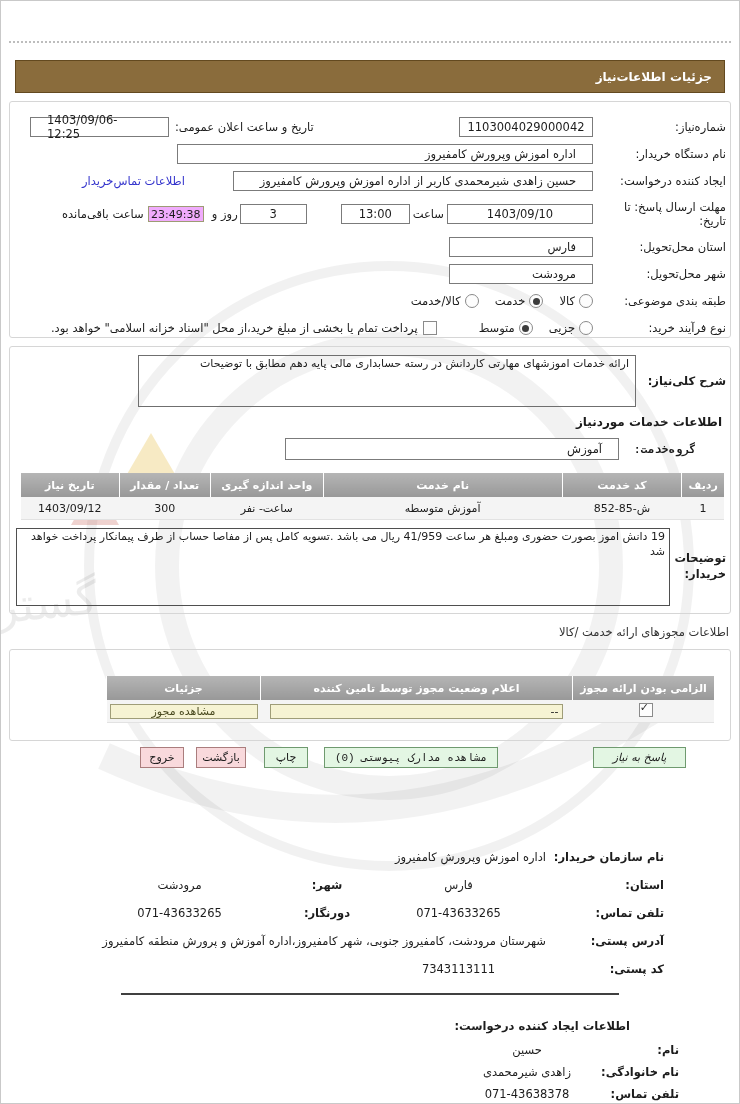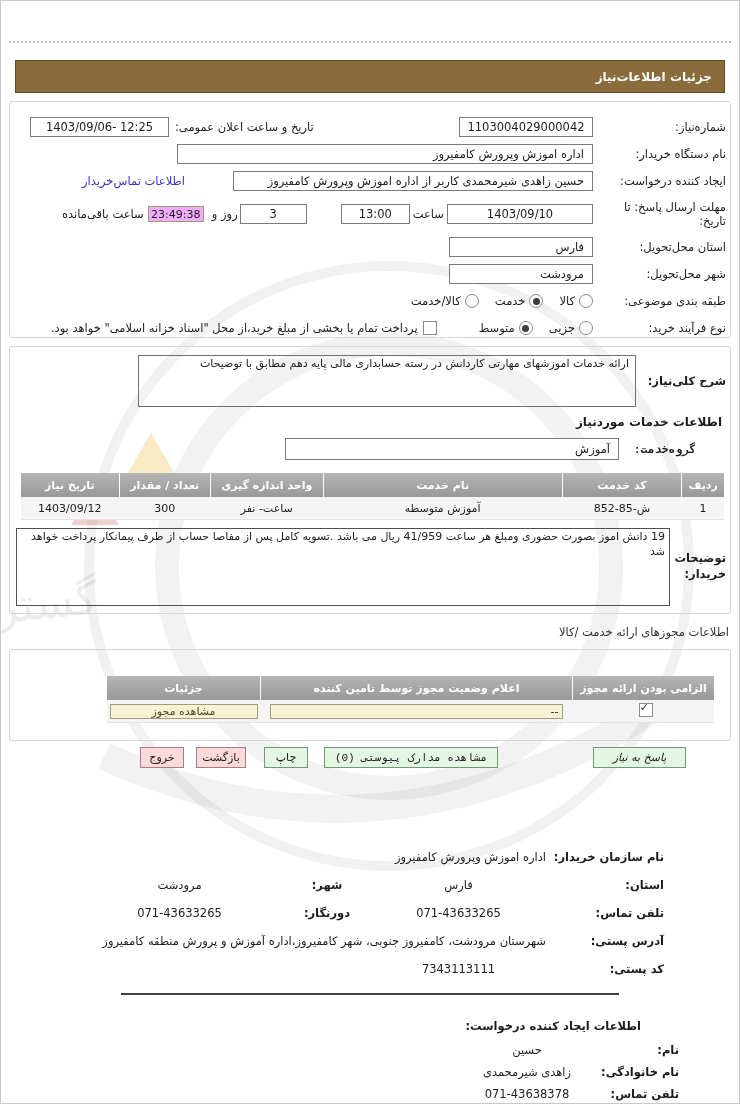--- a/index.html
+++ b/index.html
@@ -15,21 +15,21 @@
   .bar1{top:59px;right:14px;left:14px;height:33px;}
   .bar2{top:793px;right:100px;left:105px;height:29px;}
   .fieldset{position:absolute;border:1px solid #d6d6d6;border-radius:3px;box-sizing:border-box;background:transparent;}
   .fs1{top:100px;right:8px;left:8px;height:237px;padding:14px 4px 0 20px;}
   .fs2{top:345px;right:8px;left:8px;height:268px;padding:8px 4px 8px 6px;box-sizing:border-box;}
   .fs3{top:648px;right:8px;left:8px;height:92px;}
   .frow{display:flex;align-items:center;margin-bottom:5px;min-height:22px;}
   .flabel{width:127px;flex:none;margin-left:6px;text-align:right;}
   .flabel2{margin-right:auto;margin-left:6px;}
   .ibox{border:1px solid #7b7b7b;background:#fff;height:20px;box-sizing:border-box;
-        display:flex;align-items:center;padding:0 8px;}
+        display:flex;align-items:center;padding:0 16px;}
   .center{justify-content:center;}
   .w134{width:134px;} .w139{width:139px;} .w416{width:416px;} .w360{width:360px;}
   .w146{width:146px;} .w69{width:69px;} .w67{width:67px;} .w144{width:144px;}
   .link{color:#3333cc;cursor:pointer;margin-right:auto;margin-left:0;margin-right:auto;}
   .row4 .gap{margin-right:34px;}
   .dayword{width:26px;line-height:1.05;font-size:11.5px;margin-right:2px;}
   .badge{background:#f0abfc;border:1px solid #9d9b75;height:16px;min-width:56px;box-sizing:border-box;
          display:flex;align-items:center;justify-content:center;font-size:11px;margin-right:8px;margin-left:4px;}
   .radio{width:12px;height:12px;border:1px solid #8a8a8a;border-radius:50%;background:#fdfdfd;
          display:inline-block;position:relative;margin-left:4px;flex:none;}
@@ -66,21 +66,21 @@
   .btn{height:21px;border:1px solid #6f6f6f;box-sizing:border-box;display:flex;align-items:center;
        justify-content:center;font-size:11px;cursor:pointer;padding:0 6px;flex:none;}
   .green{background:#e3f6e3;border-color:#6f9a6f;}
   .pink{background:#f9d9dc;border-color:#aa7d7d;}
   .crow{position:absolute;right:75px;left:75px;height:20px;display:grid;
         grid-template-columns:118px 175px 88px 1fr;align-items:center;}
   .clabel{font-weight:bold;}
   .cval-c{text-align:center;}
   .cval-span{grid-column:2 / 5;text-align:right;}
   .divider{position:absolute;top:992px;right:120px;left:120px;border-top:2px solid #404040;}
-  .crheading{position:absolute;top:1018px;right:98px;font-weight:bold;}
+  .crheading{position:absolute;top:1018px;right:109px;font-weight:bold;}
   .crrow{position:absolute;right:60px;left:200px;height:17px;display:flex;align-items:center;}
   .crlabel{width:92px;flex:none;font-weight:bold;}
   .crval{width:120px;text-align:center;}
 </style>
 </head>
 <body>
 
 <div class="page">
 
   <svg class="wm" viewBox="0 0 740 1104" width="740" height="1104">

